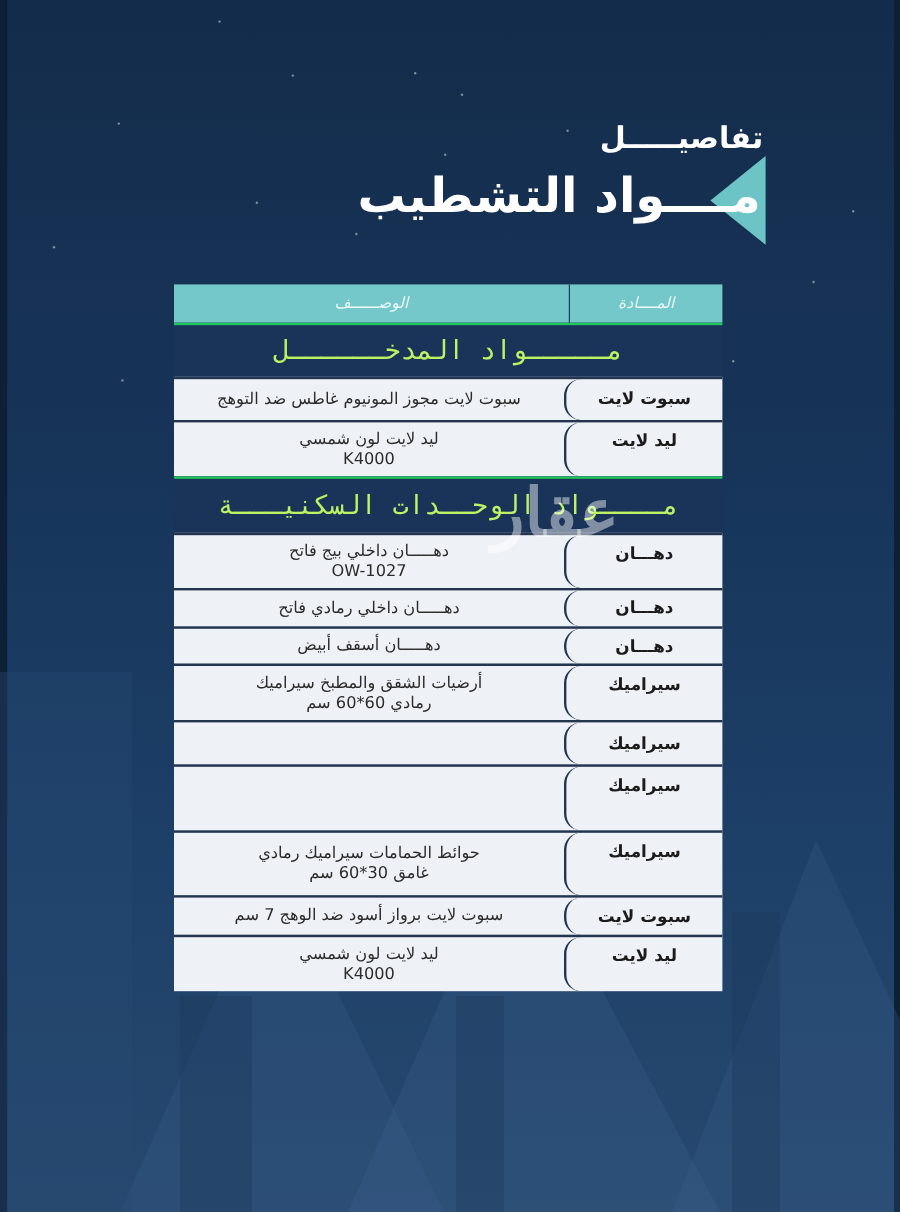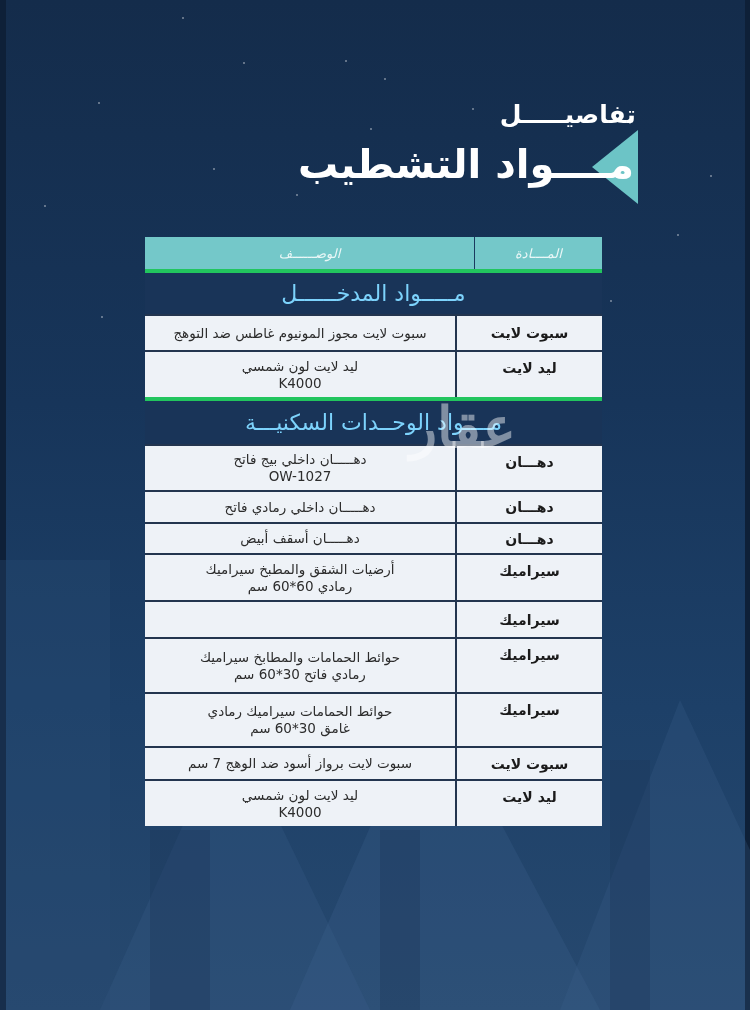--- a/index.html
+++ b/index.html
@@ -23,24 +23,24 @@
          border-left:46px solid #6cc4c6; z-index:1; transform:scaleX(-1); }
 
   .table { position:absolute; left:145px; top:237px; width:457px; direction:rtl;
            border-collapse:collapse; }
   .row { display:flex; width:457px; box-sizing:border-box; }
   .hdr { background:#74c8c9; height:32px; }
   .hdr .c-mat, .hdr .c-desc { color:#eaf7f7; font-size:13px; display:flex; align-items:center; justify-content:center;font-style:italic; }
   .hdr .c-mat { width:127px; border-left:1px solid #1b3a5e; }
   .hdr .c-desc { flex:1; }
 
-  .section { background:#193458; color:#7dd3fc; font-size:22px; justify-content:center; align-items:center; display:flex; border-top:4px solid #22c55e; }
+  .section { background:#193458; color:#bef264; font-size:22px; justify-content:center; align-items:center; display:flex; border-top:2px solid #22c55e;font-family:Liberation Mono, monospace; }
   .data { background:#eef2f7; border-top:2px solid #23354f; }
-  .data .c-mat { width:147px; border-left:2px solid #23354f; display:flex; align-items:flex-start; justify-content:center;
-                 font-weight:bold; font-size:14px; color:#1b1b1b; padding-top:8px; box-sizing:border-box; }
+  .data .c-mat { width:132px; border-left:2px solid #23354f; display:flex; align-items:flex-start; justify-content:center;
+                 font-weight:bold; font-size:14px; color:#1b1b1b; padding-top:8px; box-sizing:border-box;border-radius:14px; }
   .data .c-desc { flex:1; display:flex; flex-direction:column; align-items:center; justify-content:center; font-size:13.5px; color:#2c2c2c; line-height:17px; text-align:center; }
   .data.single .c-mat { align-items:center; padding-top:0; }
 
   .watermark { position:absolute; left:410px; top:395px; color:rgba(255,255,255,0.45); font-size:56px; font-weight:bold; font-family:Liberation Sans, sans-serif; pointer-events:none; letter-spacing:-2px; }
 </style>
 </head>
 <body>
 
 <div class="left-edge"></div>
 <div class="right-edge"></div>
@@ -129,24 +129,20 @@
     <div class="c-desc">
       <span>أرضيات الشقق والمطبخ سيراميك</span>
       <span>رمادي 60*60 سم</span>
     </div>
   </div>
   <div class="row data single" style="height:37px">
     <div class="c-mat">سيراميك</div>
   </div>
   <div class="row data" style="height:55px">
     <div class="c-mat">سيراميك</div>
-    <div class="c-desc">
-      <span>حوائط الحمامات والمطابخ سيراميك</span>
-      <span>رمادي فاتح 30*60 سم</span>
-    </div>
   </div>
   <div class="row data" style="height:54px">
     <div class="c-mat">سيراميك</div>
     <div class="c-desc">
       <span>حوائط الحمامات سيراميك رمادي</span>
       <span>غامق 30*60 سم</span>
     </div>
   </div>
   <div class="row data single" style="height:33px">
     <div class="c-mat">سبوت لايت</div>

